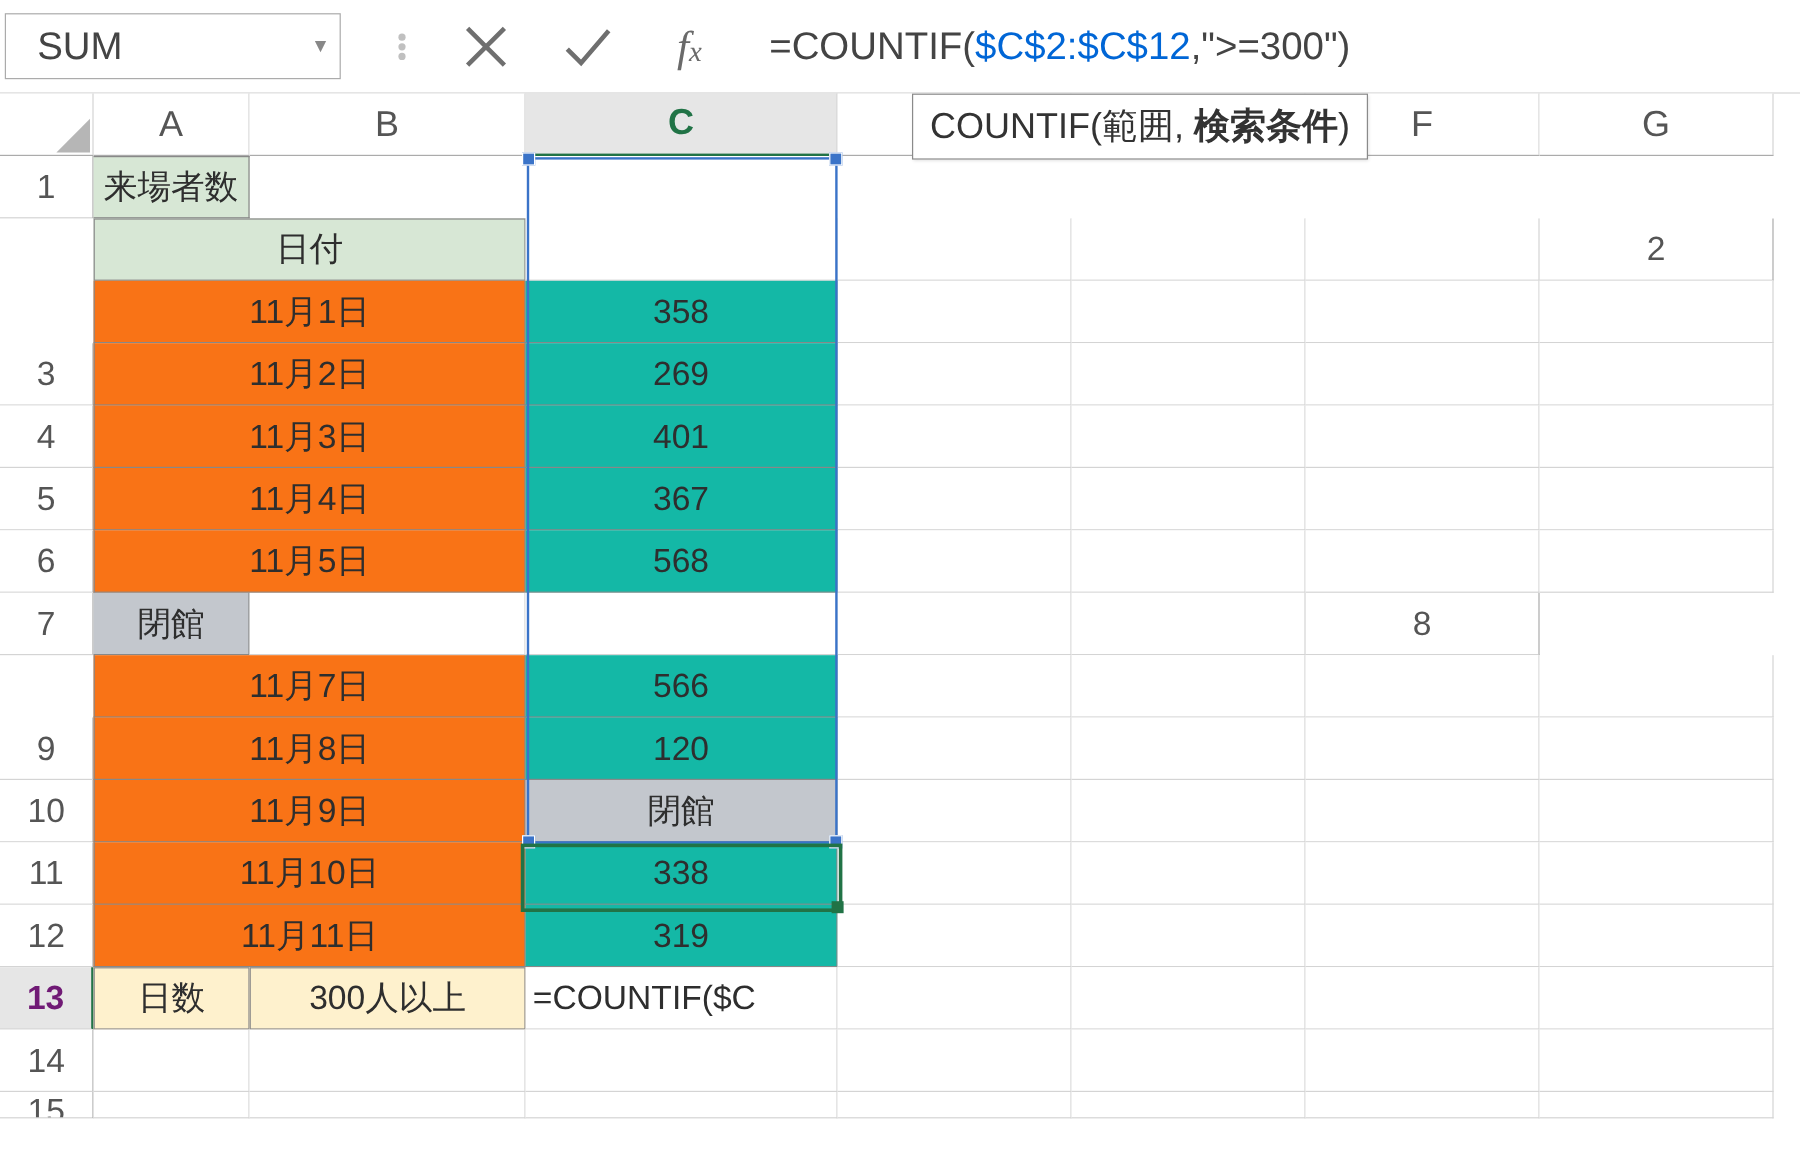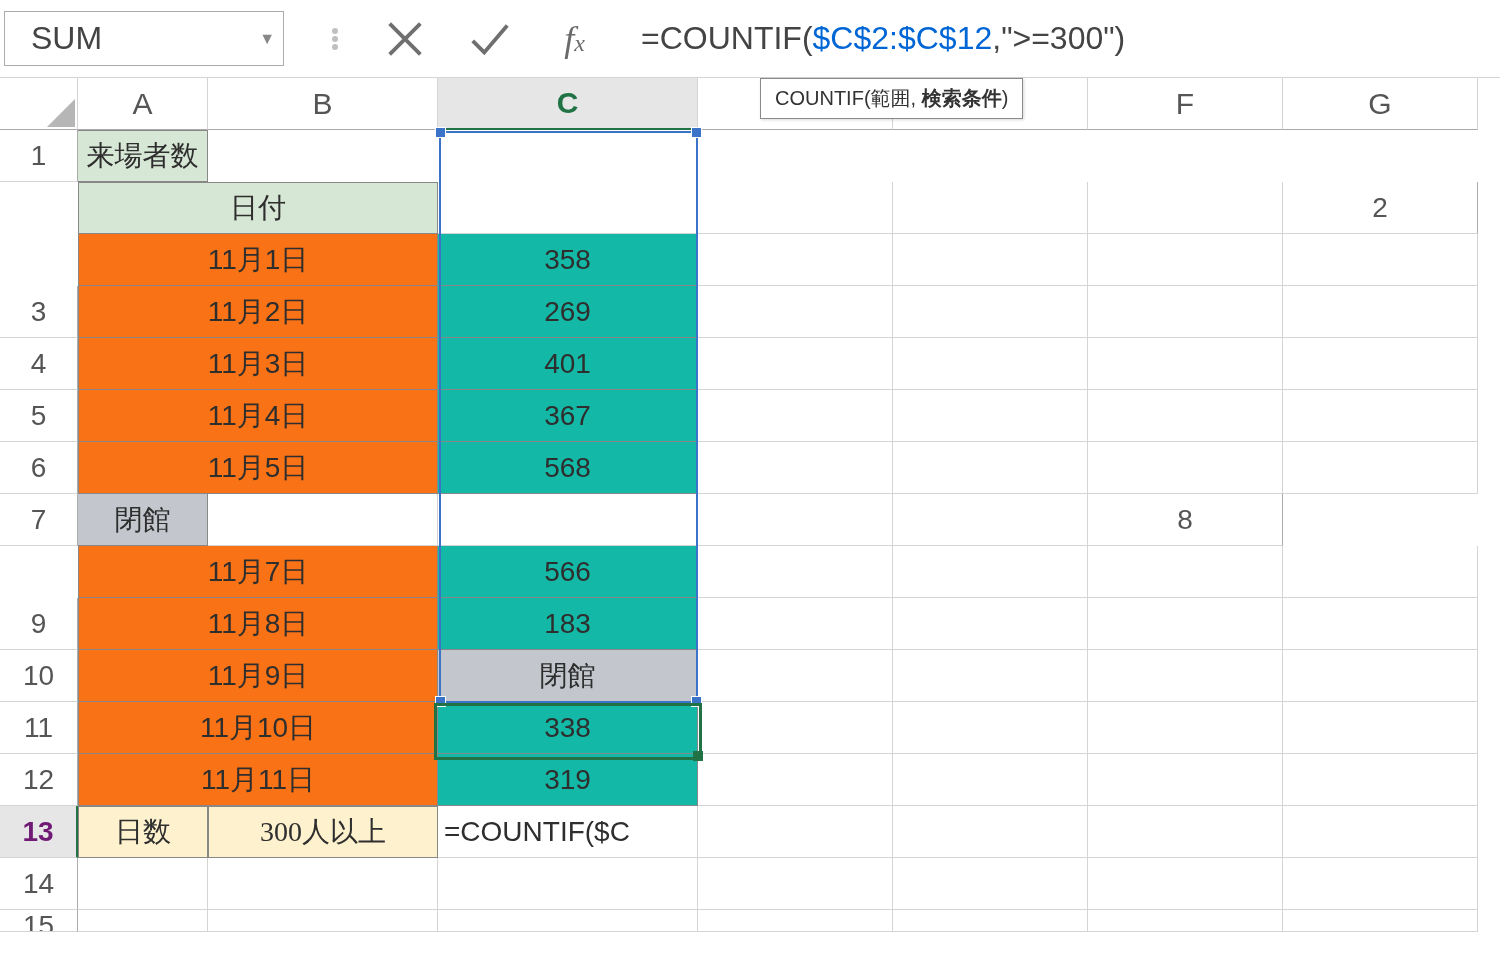--- a/index.html
+++ b/index.html
@@ -160,21 +160,20 @@
     .cell.grey-data {
       background: #c3c7cd;
       border-right: 1px solid #888;
       border-bottom: 1px solid #888;
     }
     .cell.yellow {
       background: #fef1cd;
       border: 1px solid #888;
       justify-content: center;
       padding: 0 4px;
-      font-family: Liberation Serif, serif;
     }
     .cell.yellow.left { border-right: 1px solid #888; }
     .cell.editing {
       background: #fff;
       justify-content: flex-start;
       padding-left: 6px;
       white-space: nowrap;
       overflow: hidden;
     }
     .merged-date {
@@ -226,21 +225,21 @@
     
     
     .fn-tooltip {
       position: absolute;
       top: 0px;
       left: 760px;
       background: #fff;
       border: 1px solid #8a8a8a;
       box-shadow: 1px 1px 3px rgba(0,0,0,0.15);
       padding: 6px 14px;
-      font-size: 20px;
+      font-size: 30px;
       color: #333;
       z-index: 10;
       white-space: nowrap;
     }
     .fn-tooltip .bold { font-weight: bold; }
   </style>
 </head>
 <body>
 
 <div class="formula-bar-row">
@@ -329,21 +328,21 @@
       <div class="cell"></div>
       <div class="row-header">8</div>
       <div class="cell green-date merged-date" style="grid-column: 2 / 4; border-left: 1px solid rgb(136, 136, 136);">11月7日</div>
       <div class="cell blue-data">566</div>
       <div class="cell"></div>
       <div class="cell"></div>
       <div class="cell"></div>
       <div class="cell"></div>
       <div class="row-header">9</div>
       <div class="cell green-date merged-date" style="grid-column: 2 / 4; border-left: 1px solid rgb(136, 136, 136);">11月8日</div>
-      <div class="cell blue-data">183</div>
+      <div class="cell blue-data">120</div>
       <div class="cell"></div>
       <div class="cell"></div>
       <div class="cell"></div>
       <div class="cell"></div>
       <div class="row-header">10</div>
       <div class="cell green-date merged-date" style="grid-column: 2 / 4; border-left: 1px solid rgb(136, 136, 136);">11月9日</div>
       <div class="cell grey-data">閉館</div>
       <div class="cell"></div>
       <div class="cell"></div>
       <div class="cell"></div>

